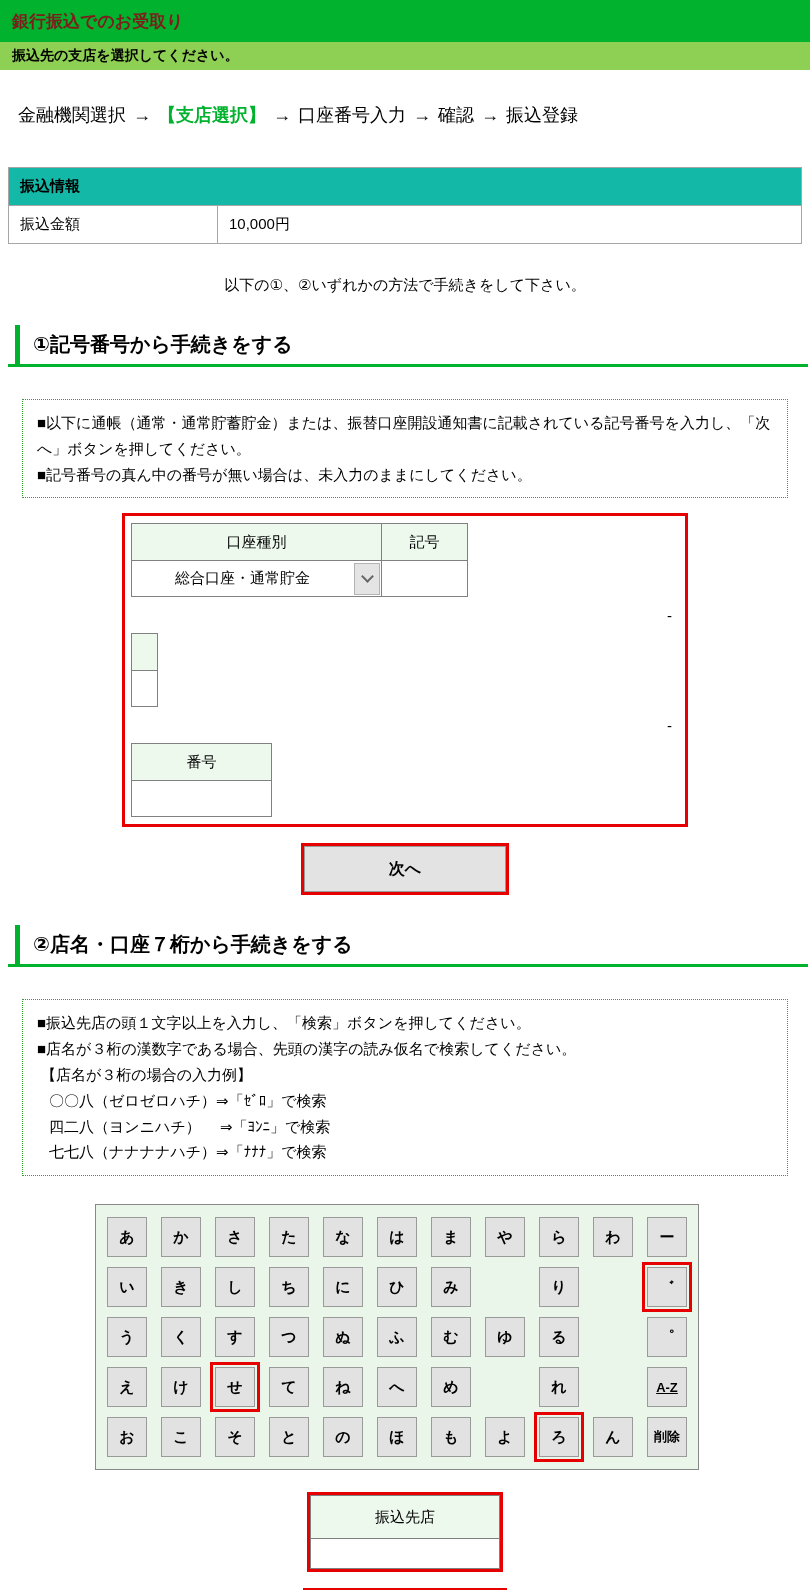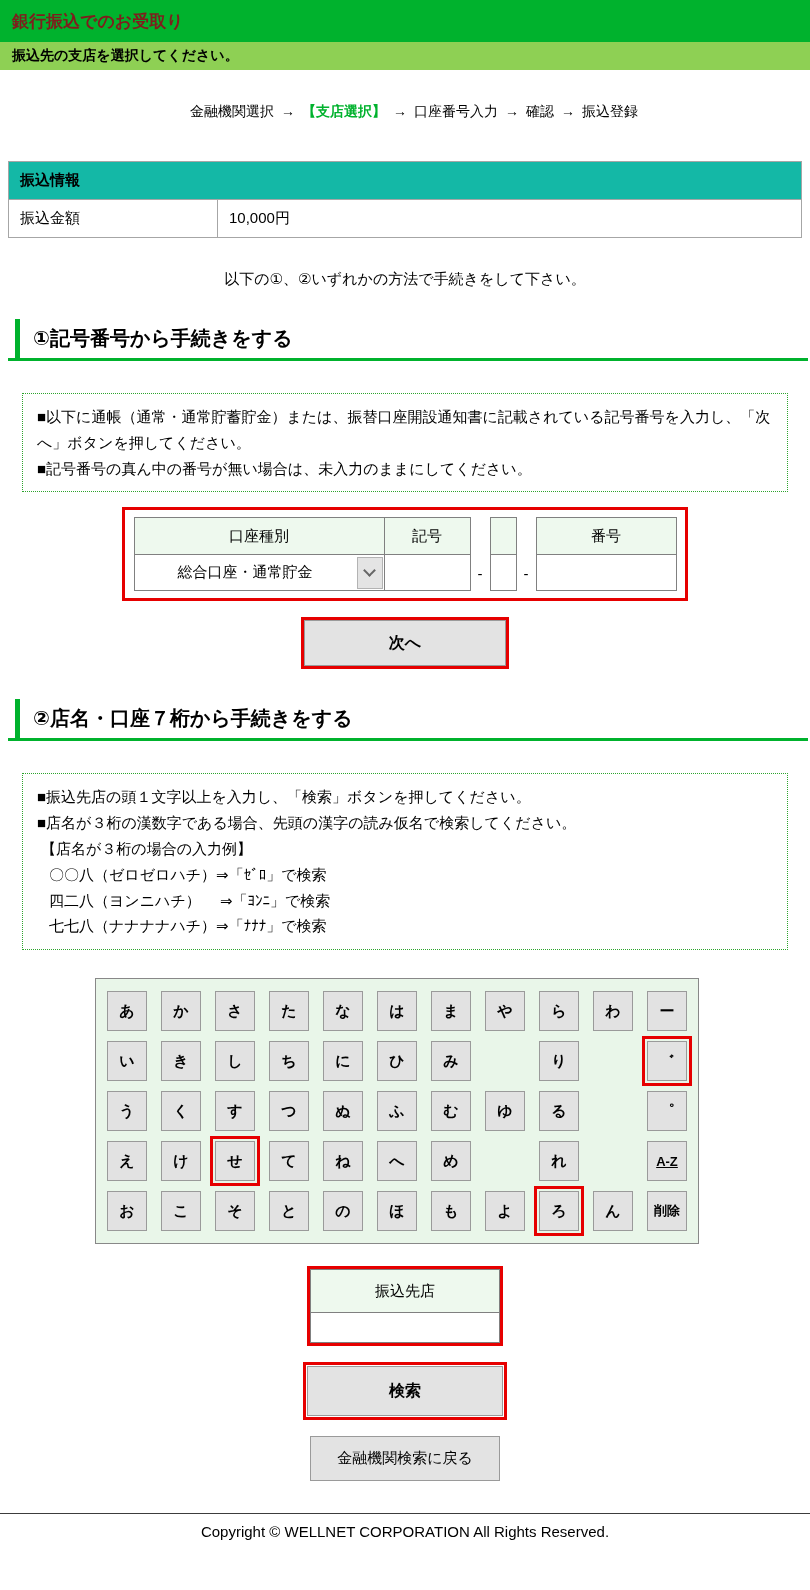--- a/index.html
+++ b/index.html
@@ -14,21 +14,21 @@
   .h1bar {
     background:#00b22d; color:#7f1d1d; font-weight:bold; font-size:17px;
     height:42px; display:flex; align-items:center; padding:0 12px; box-sizing:border-box;
   }
   .h2bar {
     background:#8ed054; color:#000; font-weight:bold; font-size:14px;
     height:28px; display:flex; align-items:center; padding:0 12px; box-sizing:border-box;
   }
 
   
-  .breadcrumb { margin:33px 0 0 18px; font-size:14px;text-align:center; }
+  .breadcrumb { margin:33px 0 0 18px; font-size:18px; }
   .breadcrumb .sep { margin:0 7px; }
   .breadcrumb .active { color:#00b22d; font-weight:bold; }
 
   
   .info-table { border-collapse:collapse; margin:40px 8px 0 8px; width:794px; font-size:15px; }
   .info-table th, .info-table td { border:1px solid #a6a6a6; padding:9px 11px; text-align:left; }
   .info-table th { background:#14b8a6; font-weight:bold; }
   .info-table td.label { width:186px; }
 
   .intro { text-align:center; margin-top:32px; font-size:15px; }
@@ -45,21 +45,21 @@
     margin:32px 22px 0 22px; border:1px dotted #2da42d;
     padding:10px 14px; font-size:15px; line-height:1.72;
   }
   .note-line.indent1 { padding-left:4px; }
   .note-line.indent2 { padding-left:12px; }
 
   
   .form-red {
     width:566px; margin:15px auto 0; border:3px solid #e60000;
     padding:7px 6px; box-sizing:border-box;
-    display:flex; align-items:flex-start; justify-content:center;
+    display:flex; align-items:flex-start; justify-content:center;flex-direction:column;
   }
   table.ftable { border-collapse:collapse; }
   .ftable th {
     background:#eef9ee; font-weight:normal; border:1px solid #808080;
     height:37px; text-align:center; font-size:15px; padding:0 6px; box-sizing:border-box;
   }
   .ftable td { border:1px solid #808080; height:36px; padding:0; box-sizing:border-box; }
   .ftable input {
     width:100%; height:34px; border:none; outline:none; box-sizing:border-box;
     font-family:inherit; font-size:15px; padding:0 4px; background:#fff;

